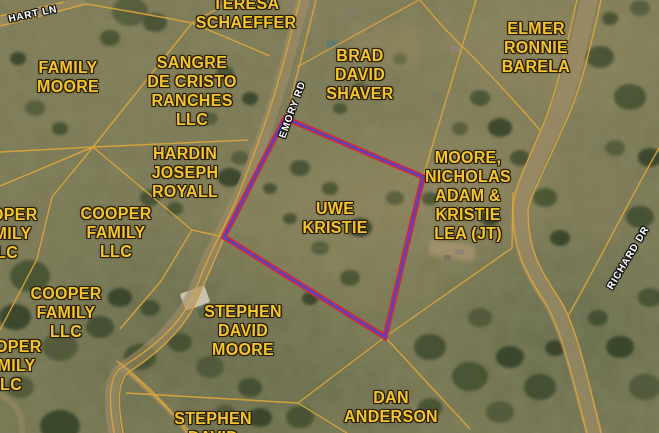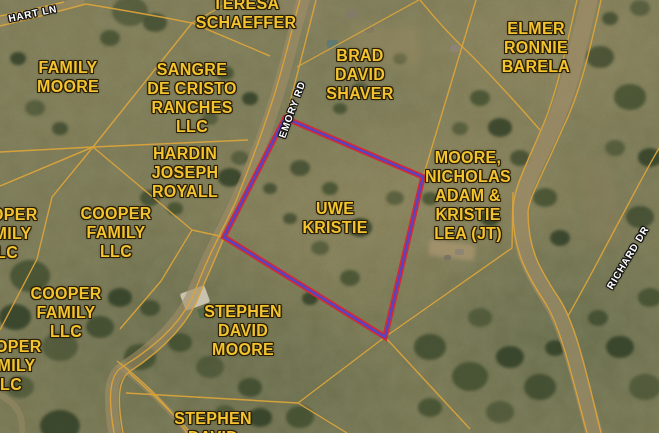--- a/index.html
+++ b/index.html
@@ -168,21 +168,21 @@
     <path class="yline" d="M476,0 L423,177"></path>
 
     <polygon id="hl-outer" fill="none" stroke-width="5.6" stroke-linejoin="miter" points="285,118 423,177 385,337 224,237" stroke="#d22a36"></polygon>
     <polygon id="hl-inner" fill="none" stroke-width="2.4" stroke-linejoin="miter" points="285,118 423,177 385,337 224,237" stroke="#5345c6"></polygon>
   </svg>
 
   <div class="plabel" style="left:246px;top:14px">TERESA
 SCHAEFFER</div>
   <div class="plabel" style="left:68px;top:78px">FAMILY
 MOORE</div>
-  <div class="plabel" style="left:192px;top:99px">SANGRE
+  <div class="plabel" style="left:192px;top:92px">SANGRE
 DE CRISTO
 RANCHES
 LLC</div>
   <div class="plabel" style="left:360px;top:75px">BRAD
 DAVID
 SHAVER</div>
   <div class="plabel" style="left:536px;top:48px">ELMER
 RONNIE
 BARELA</div>
   <div class="plabel" style="left:468px;top:196px">MOORE,
@@ -203,19 +203,21 @@
 LLC</div>
   <div class="plabel" style="left:66px;top:313px">COOPER
 FAMILY
 LLC</div>
   <div class="plabel" style="left:6px;top:366px">COOPER
 FAMILY
 LLC</div>
   <div class="plabel" style="left:243px;top:331px">STEPHEN
 DAVID
 MOORE</div>
+  <div class="plabel" style="left:391px;top:408px">DAN
+ANDERSON</div>
   <div class="plabel" style="left:213px;top:429px">STEPHEN
 DAVID</div>
 
   <div class="rlabel" style="left:8px;top:8px;transform:rotate(-12deg)">HART LN</div>
   <div class="rlabel" style="left:262px;top:104px;transform:rotate(-70deg)">EMORY RD</div>
   <div class="rlabel" style="left:592px;top:252px;transform:rotate(-59deg)">RICHARD DR</div>
 </div>
 
 </body></html>

